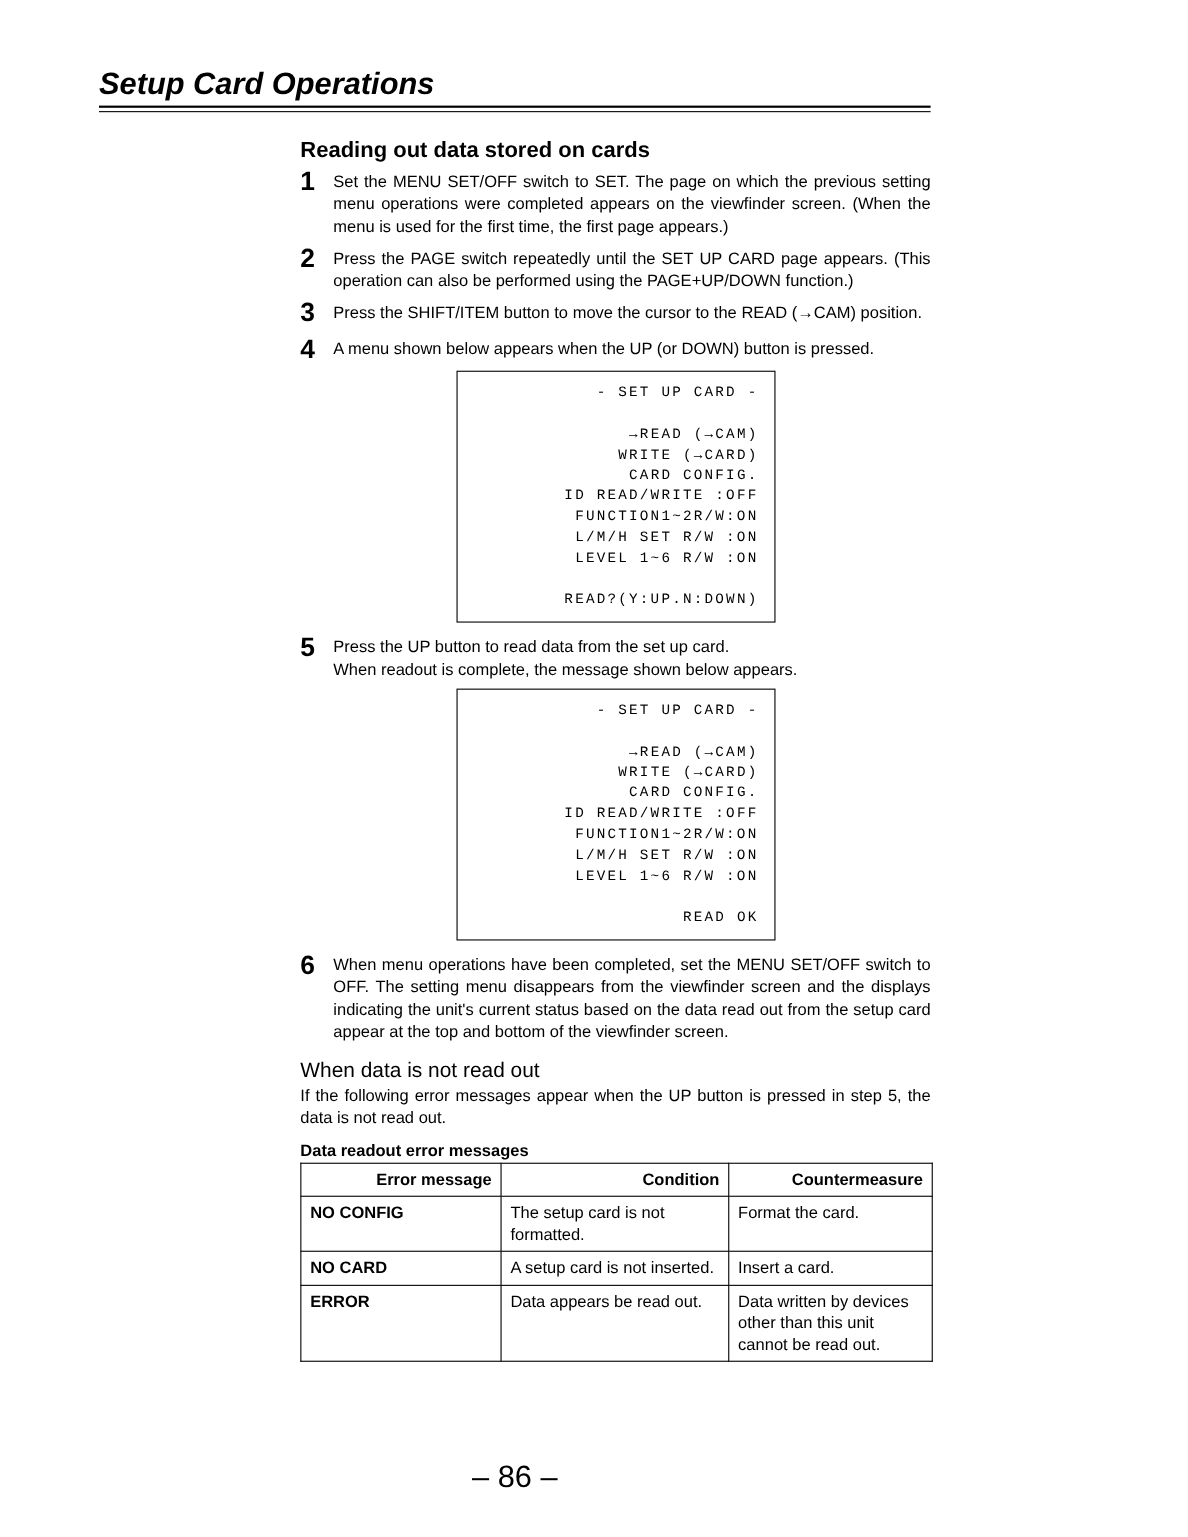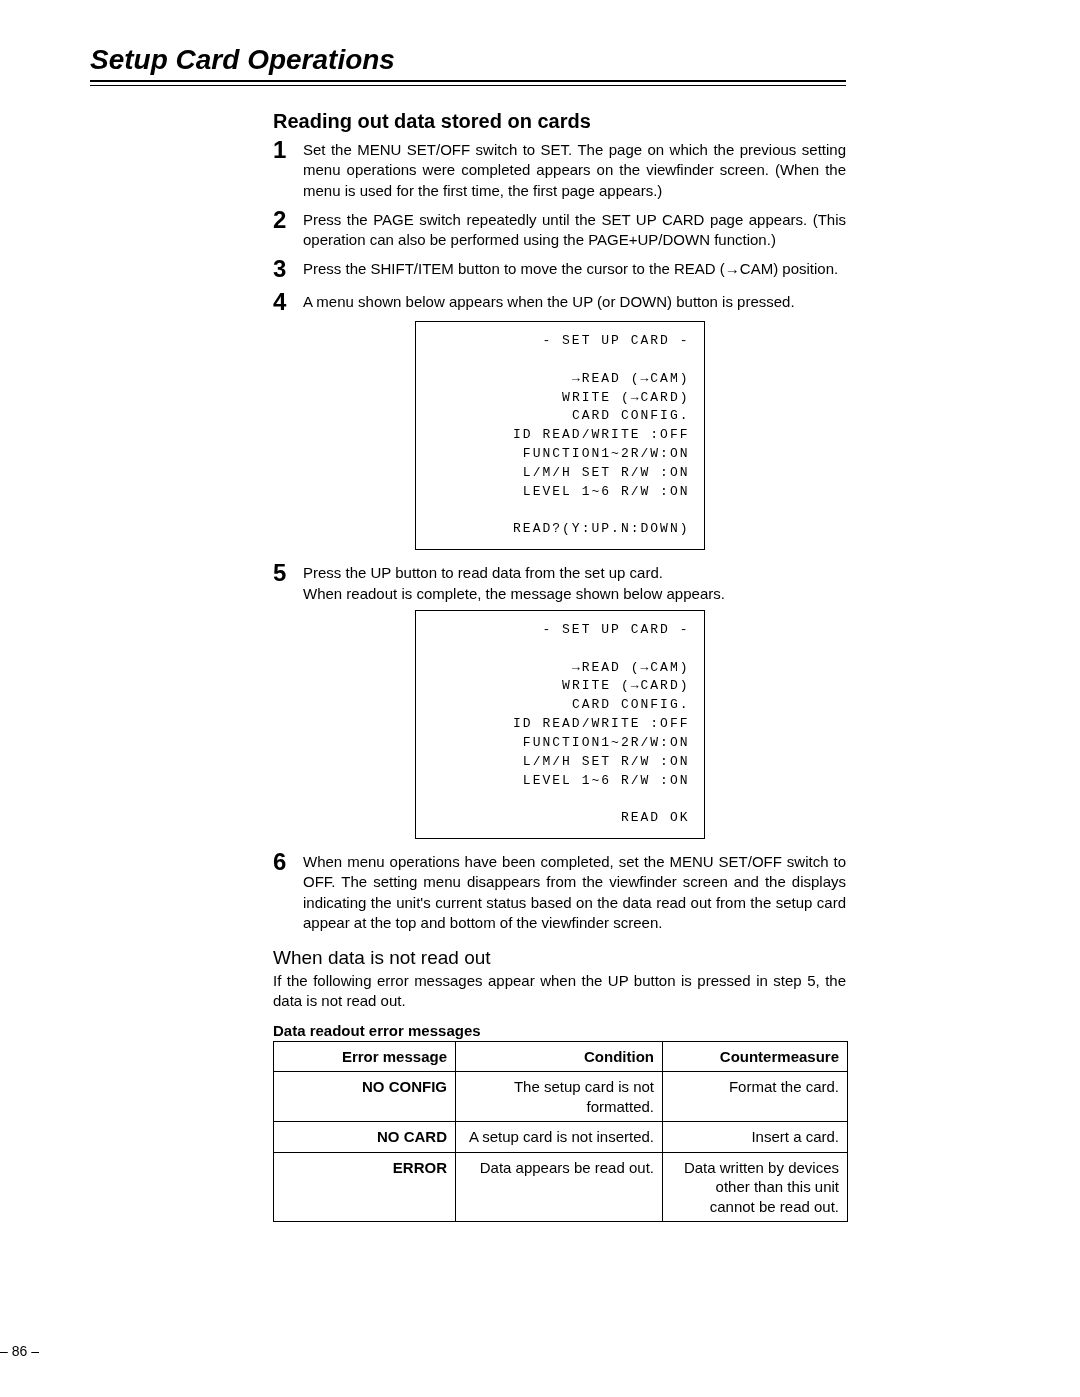--- a/index.html
+++ b/index.html
@@ -5,21 +5,21 @@
   body {
     margin: 0;
     background: #fff;
     font-family: Arial, Helvetica, sans-serif;
     color: #000;
   }
   .page {
     width: 936px;
     height: 1397px;
     box-sizing: border-box;
-    padding: 44px 90px 30px 90px;
+    padding: 60px 90px 30px 90px;
     position: relative;
   }
   .chapter-title {
     font-size: 28px;
     font-weight: bold;
     font-style: italic;
     margin-bottom: 4px;
   }
   .double-rule {
     border-top: 2px solid #000;
@@ -84,40 +84,40 @@
     margin: 6px 0 2px 0;
   }
   table.err {
     border-collapse: collapse;
     width: 575px;
     font-size: 15px;
   }
   table.err th, table.err td {
     border: 1px solid #000;
     padding: 5px 8px;
-    text-align: right;
+    text-align: left;
     vertical-align: top;
     line-height: 1.3;
   }
   table.err th {
     font-weight: bold;
     text-align: right;
   }
   table.err td.msg {
     font-weight: bold;
     width: 165px;
   }
   table.err td.cond { width: 190px; }
   .page-number {
     position: absolute;
     bottom: 38px;
     left: 0;
     right: 0;
-    text-align: left;
-    font-size: 14px;
+    text-align: center;
+    font-size: 28px;
   }
 </style>
 </head>
 <body>
 
 <div class="page">
 
   <div class="chapter-title">Setup Card Operations</div>
   <div class="double-rule"></div>
 

